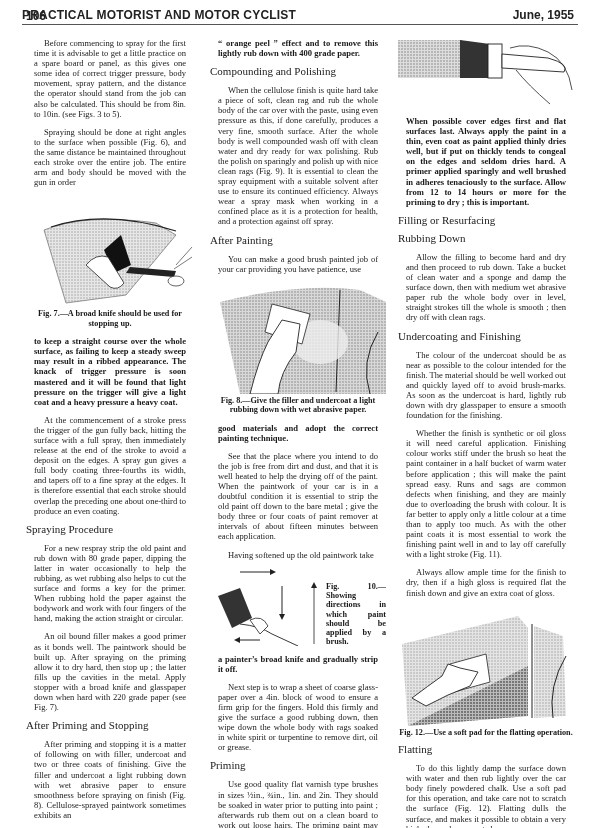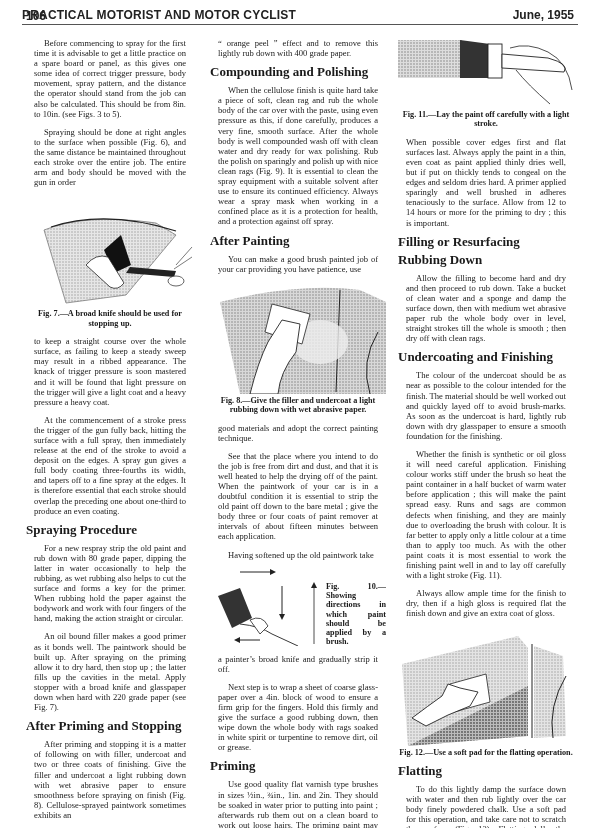--- a/index.html
+++ b/index.html
@@ -6,22 +6,22 @@
   body { width:600px; height:828px; position:relative; overflow:hidden; font-family:"Liberation Serif","DejaVu Serif",serif; color:#1a1a1a; }
   .header { position:absolute; top:6px; left:22px; right:22px; height:18px; border-bottom:1px solid #555; font-family:"Liberation Sans","DejaVu Sans",sans-serif; font-size:12px; color:#222;font-weight:bold; }
   .header .pg { position:absolute; left:4px; top:3px; }
   .header .title { position:absolute; left:0; right:0; text-align:left; top:2px; letter-spacing:0.2px; }
   .header .date { position:absolute; right:4px; top:2px; }
   .col { position:absolute; top:30px; font-size:8.55px; line-height:10.1px; text-align:justify; }
   .col1 { left:26px; width:168px; }
   .col2 { left:210px; width:176px; }
   .col3 { left:398px; width:176px; }
   p { margin:8px; text-indent:10px; }
-  p.noind { text-indent:0; }
-  h3 { font-size:13px; font-weight:bold; margin:7px 0 2px 0; line-height:11px; }
+  p.noind { text-indent:0;font-weight:bold; }
+  h3 { font-size:11px; font-weight:normal; margin:7px 0 2px 0; line-height:11px; }
   .cap { font-weight:bold; font-size:8.2px; text-align:center; line-height:9.4px; margin:2px 0 5px 0; }
   .fig { position:relative; }
   .fig svg { display:block; }
   .sidecap { font-weight:bold; font-size:8.2px; line-height:9.3px; }
 </style>
 </head>
 <body>
 
 <div class="header">
   <span class="pg">106</span>
@@ -134,21 +134,20 @@
           </pattern>
       </defs>
       <rect x="0" y="10" width="64" height="38" fill="url(#st4)"></rect>
       <path d="M62 10 L92 14 L92 48 L62 48 Z" fill="#333"></path>
       <rect x="90" y="14" width="14" height="34" fill="#fff" stroke="#222" stroke-width="0.9"></rect>
       <path d="M104 24 L150 28 Q172 34 166 42 L104 38 Z" fill="#fff" stroke="#222" stroke-width="0.9"></path>
       <path d="M112 18 Q130 12 150 22 Q170 32 174 60" fill="none" stroke="#222" stroke-width="0.8"></path>
       <path d="M118 40 Q130 55 152 74" fill="none" stroke="#222" stroke-width="0.8"></path>
     </svg>
   </div>
-  <div class="cap">Fig. 11.—Lay the paint off carefully with a light stroke.</div>
   <p class="noind">When possible cover edges first and flat surfaces last. Always apply the paint in a thin, even coat as paint applied thinly dries well, but if put on thickly tends to congeal on the edges and seldom dries hard. A primer applied sparingly and well brushed in adheres tenaciously to the surface. Allow from 12 to 14 hours or more for the priming to dry ; this is important.</p>
   <h3>Filling or Resurfacing</h3>
   <h3>Rubbing Down</h3>
   <p>Allow the filling to become hard and dry and then proceed to rub down. Take a bucket of clean water and a sponge and damp the surface down, then with medium wet abrasive paper rub the whole body over in level, straight strokes till the whole is smooth ; then dry off with clean rags.</p>
   <h3>Undercoating and Finishing</h3>
   <p>The colour of the undercoat should be as near as possible to the colour intended for the finish. The material should be well worked out and quickly layed off to avoid brush-marks. As soon as the undercoat is hard, lightly rub down with dry glasspaper to ensure a smooth foundation for the finishing.</p>
   <p>Whether the finish is synthetic or oil gloss it will need careful application. Finishing colour works stiff under the brush so heat the paint container in a half bucket of warm water before application ; this will make the paint spread easy. Runs and sags are common defects when finishing, and they are mainly due to overloading the brush with colour. It is far better to apply only a little colour at a time than to apply too much. As with the other paint coats it is most essential to work the finishing paint well in and to lay off carefully with a light stroke (Fig. 11).</p>
   <p>Always allow ample time for the finish to dry, then if a high gloss is required flat the finish down and give an extra coat of gloss.</p>
   <div class="fig" style="margin-top:4px;">
     <svg width="176" height="120" viewBox="0 0 176 120">

